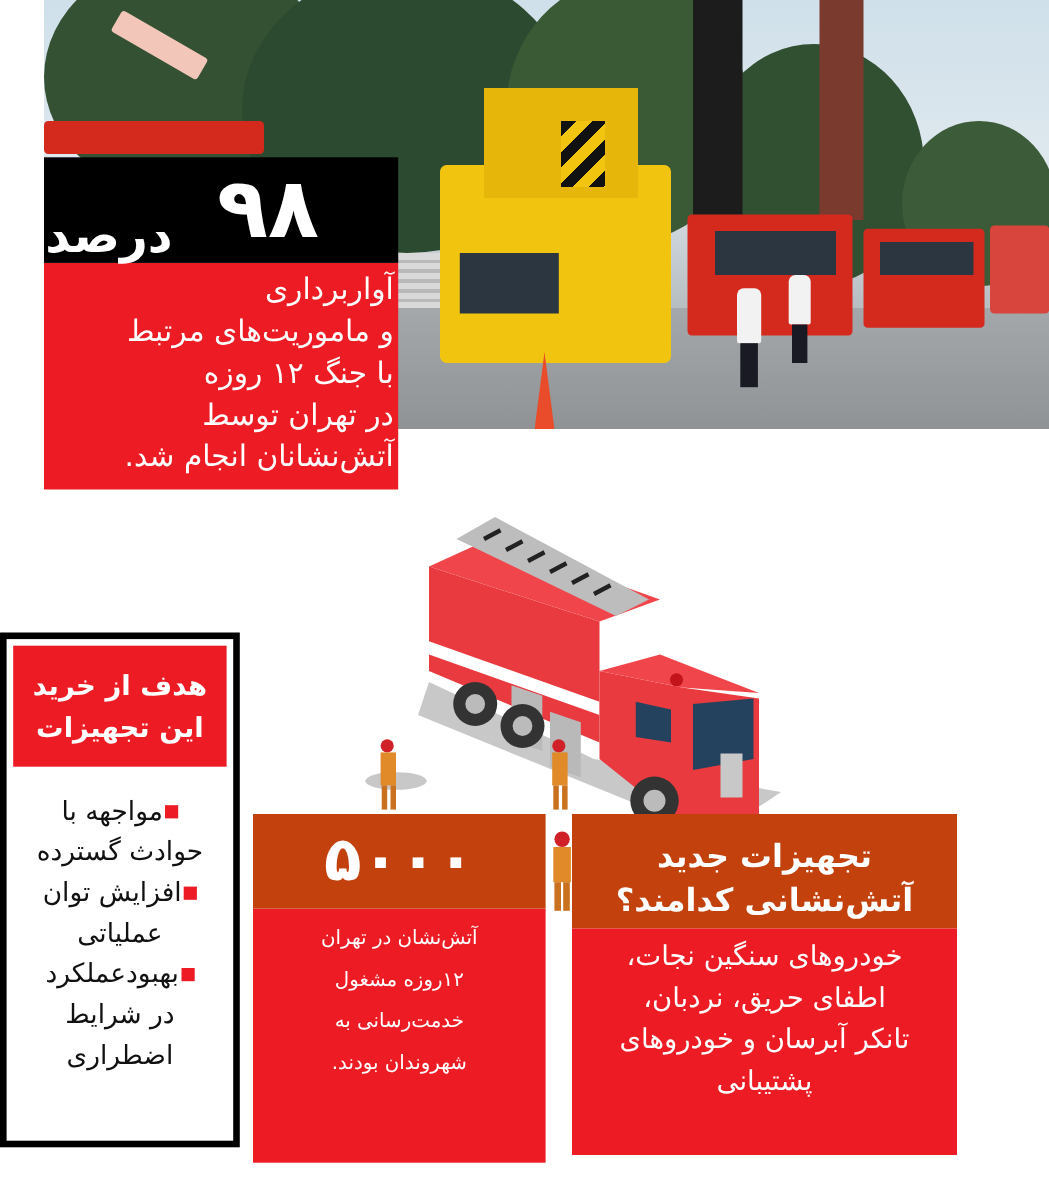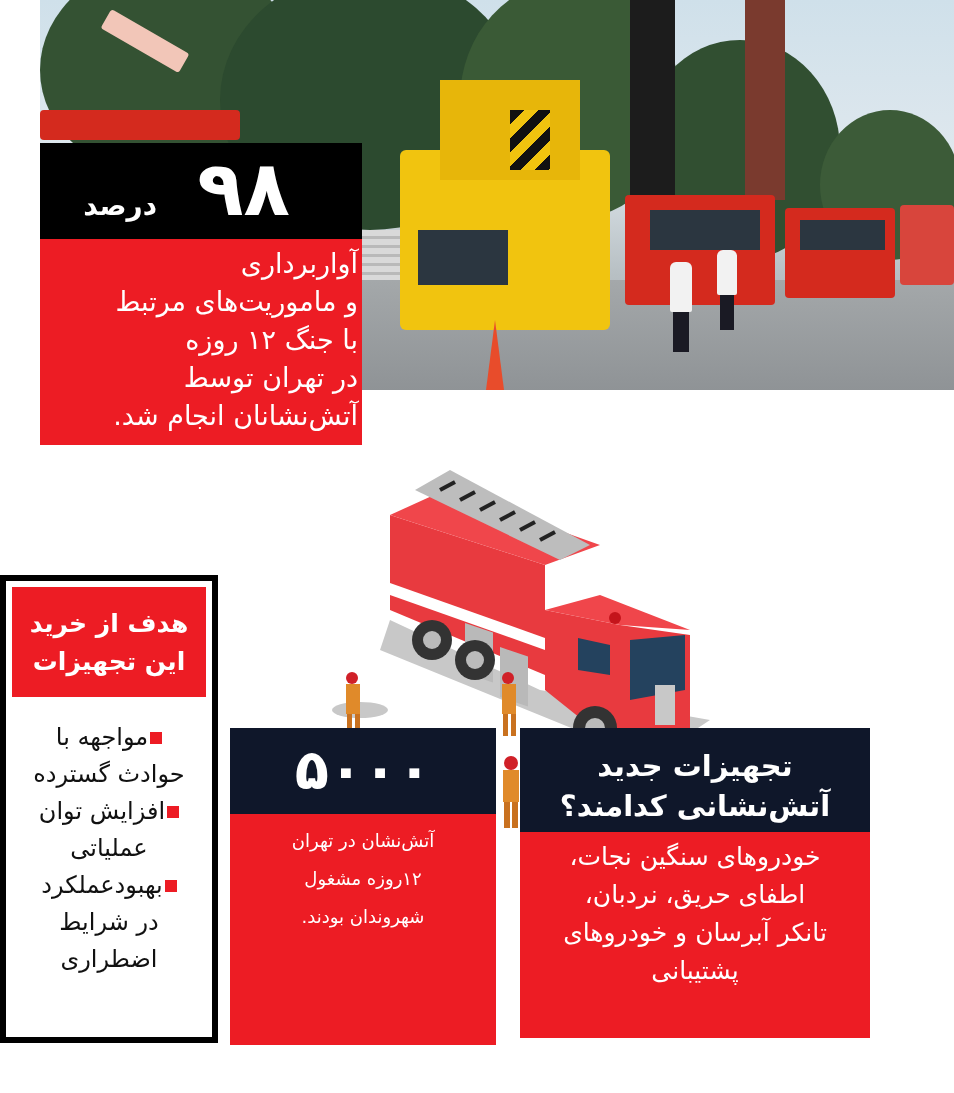--- a/index.html
+++ b/index.html
@@ -33,28 +33,28 @@
   
   #callout-98 { left:40px; top:143px; width:322px; }
   #callout-98 .head {
     background:#000; height:96px; position:relative; color:#fff;
   }
   .big-num {
     position:absolute; font-weight:bold; color:#fff;
     font-family:"DejaVu Sans", sans-serif;
   }
   #callout-98 .big-num { right:72px; top:6px; font-size:76px; line-height:80px; }
-  #callout-98 .unit { position:absolute; right:205px; top:46px; font-size:28px; font-weight:bold; }
+  #callout-98 .unit { position:absolute; right:205px; top:46px; font-size:44px; font-weight:bold; }
   #callout-98 .body {
     background:#ed1c24; color:#fff; text-align:right;
     font-size:27px; line-height:38px; padding:6px 4px 10px 14px;
   }
 
   
-  .card-black-head { background:#0f172a; color:#fff; }
+  .card-black-head { background:#c2410c; color:#fff;margin-top:12px; }
   .card-red-body { background:#ed1c24; color:#fff; text-align:center; }
 
   #goal-card {
     left:0; top:575px; width:206px; height:456px;
     border:6px solid #000; background:#fff;
   }
   #goal-card .head {
     background:#ed1c24; color:#fff; text-align:center;
     font-weight:bold; font-size:25px; line-height:38px;
     margin:6px 6px 0 6px; padding:18px 4px 16px 4px;
@@ -215,20 +215,21 @@
   </div>
 </div>
 
 <div id="count-card" class="abs">
   <div class="head card-black-head">
     <span class="big-num">۵۰۰۰</span>
   </div>
   <div class="body card-red-body">
     <div>آتش‌نشان در تهران</div>
     <div>۱۲روزه مشغول</div>
+    <div>خدمت‌رسانی به</div>
     <div>شهروندان بودند.</div>
   </div>
 </div>
 
 <div id="equip-card" class="abs">
   <div class="head card-black-head">
     <div>تجهیزات جدید</div>
     <div>آتش‌نشانی کدامند؟</div>
   </div>
   <div class="body card-red-body">

